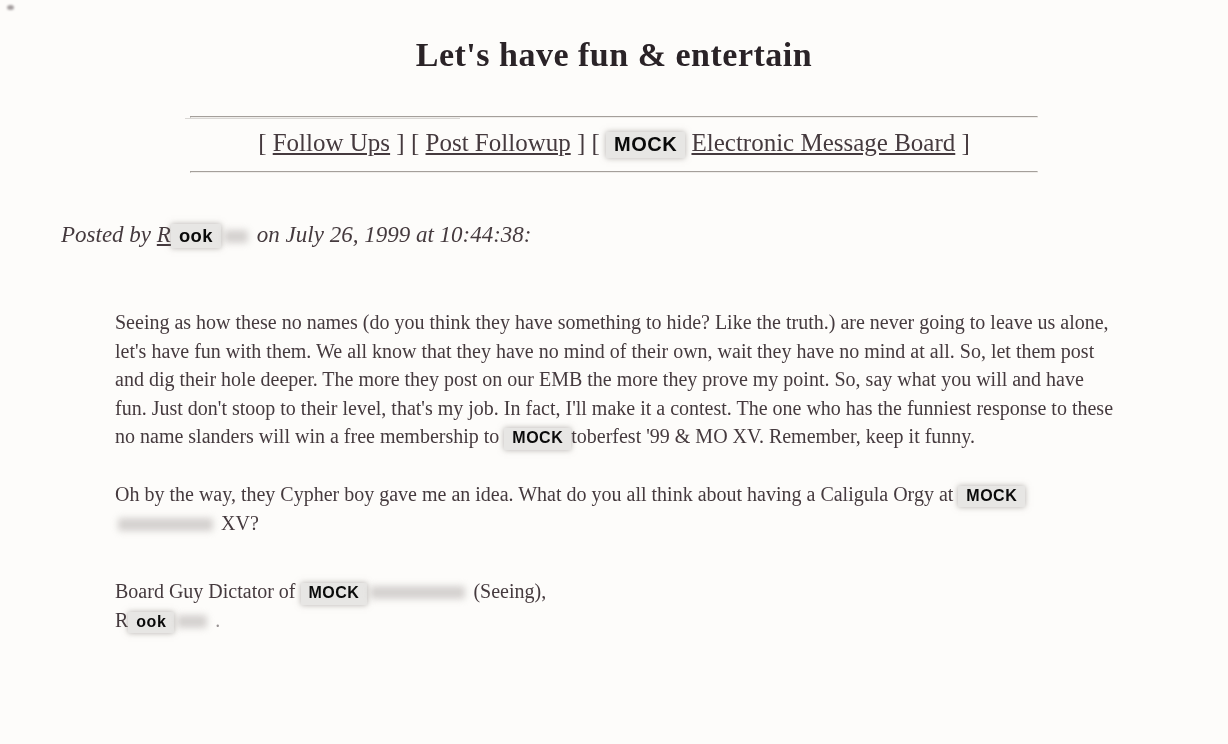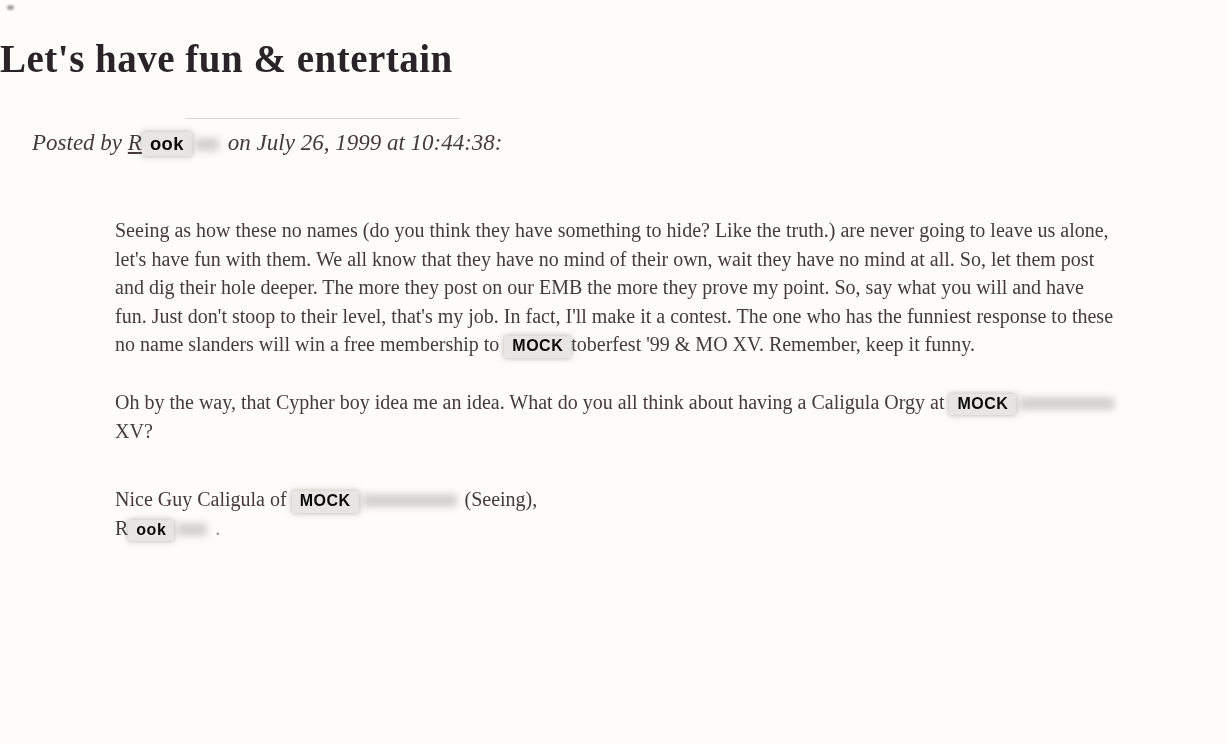--- a/index.html
+++ b/index.html
@@ -21,22 +21,22 @@
   .page {
     position: relative;
     width: 1228px; height: 744px;
     overflow: hidden;
     background: var(--page-bg);
     color: var(--ink);
   }
   .title {
     margin: 0;
     padding-top: 36px;
-    text-align: left;
-    font-size: 39px;
+    text-align: center;
+    font-size: 34px;
     font-weight: 700;
     letter-spacing: 0.5px;
     color: var(--title-ink);
   }
   .nav-block { width: 848px; margin: 42px auto 0; }
   hr.rule {
     margin: 0;
     border: 1px solid;
     border-color: var(--rule-dark) var(--rule-light) var(--rule-light) var(--rule-dark);
     height: 2px;
@@ -47,21 +47,21 @@
     font-size: 25px;
     padding: 11px 0 13px;
     white-space: nowrap;
   }
   a.navlink, a.author-link {
     color: var(--ink);
     text-decoration: underline;
     cursor: pointer;
   }
   .posted {
-    margin: 47px 0 0 32px;
+    margin: 47px 0 0 61px;
     font-size: 23px;
     font-style: italic;
     line-height: 30px;
   }
   .message {
     margin: 58px 0 0 115px;
     width: 1005px;
     font-size: 20px;
     line-height: 28.6px;
   }
@@ -111,38 +111,54 @@
 </style>
 </head>
 <body>
 
 <div class="page">
   <div class="speck"></div>
   <div class="ghost-line"></div>
 
   <h1 class="title">Let's have fun &amp; entertain</h1>
 
+  <div class="nav-block">
+    <hr class="rule">
+    <div class="nav-line">
+      <span>[</span>
+      <a class="navlink">Follow Ups</a>
+      <span>]</span>
+      <span>[</span>
+      <a class="navlink">Post Followup</a>
+      <span>]</span>
+      <span>[</span>
+      <span class="redact">MOCK</span>
+      <a class="navlink">Electronic Message Board</a>
+      <span>]</span>
+    </div>
+    <hr class="rule">
+  </div>
 
   <div class="posted">
     <span>Posted by</span>
     <a class="author-link">R</a><span class="redact">ook</span><span class="blur-blob" style="width:24px"></span>
     <span>on July 26, 1999 at 10:44:38:</span>
   </div>
 
   <div class="message">
     <p class="p1">
       <span>Seeing as how these no names (do you think they have something to hide? Like the truth.) are never going to leave us alone, let's have fun with them. We all know that they have no mind of their own, wait they have no mind at all. So, let them post and dig their hole deeper. The more they post on our EMB the more they prove my point. So, say what you will and have fun. Just don't stoop to their level, that's my job. In fact, I'll make it a contest. The one who has the funniest response to these no name slanders will win a free membership to</span>
       <span class="redact">MOCK</span><span>toberfest '99 &amp; MO XV. Remember, keep it funny.</span>
     </p>
     <p class="p2">
-      <span>Oh by the way, that Cypher boy idea me an idea. What do you all think about having a Caligula Orgy at</span>
+      <span>Oh by the way, they Cypher boy gave me an idea. What do you all think about having a Caligula Orgy at</span>
       <span class="redact">MOCK</span><span class="blur-blob" style="width:95px"></span>
       <span>XV?</span>
     </p>
     <p class="sig">
-      <span>Nice Guy Caligula of</span>
+      <span>Board Guy Dictator of</span>
       <span class="redact">MOCK</span><span class="blur-blob" style="width:95px"></span>
       <span>(Seeing),</span><br>
       <span>R</span><span class="redact">ook</span><span class="blur-blob" style="width:30px"></span>
       <span class="faint">.</span>
     </p>
   </div>
 </div>
 
 </body></html>

